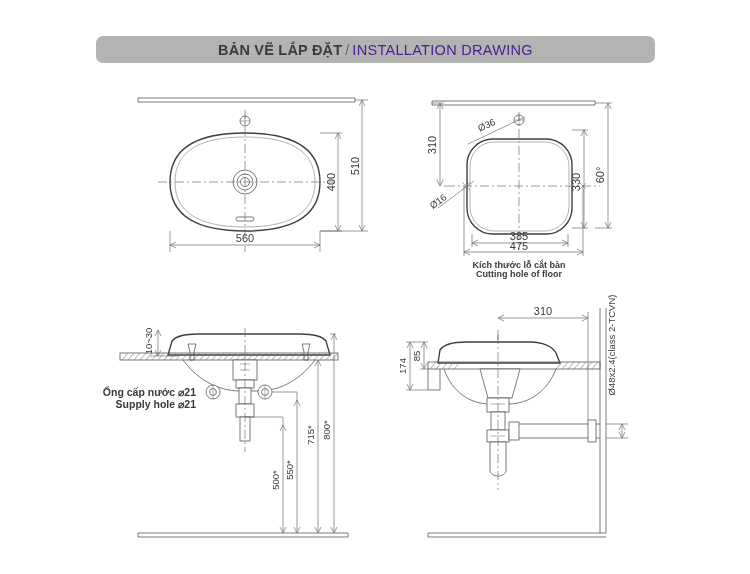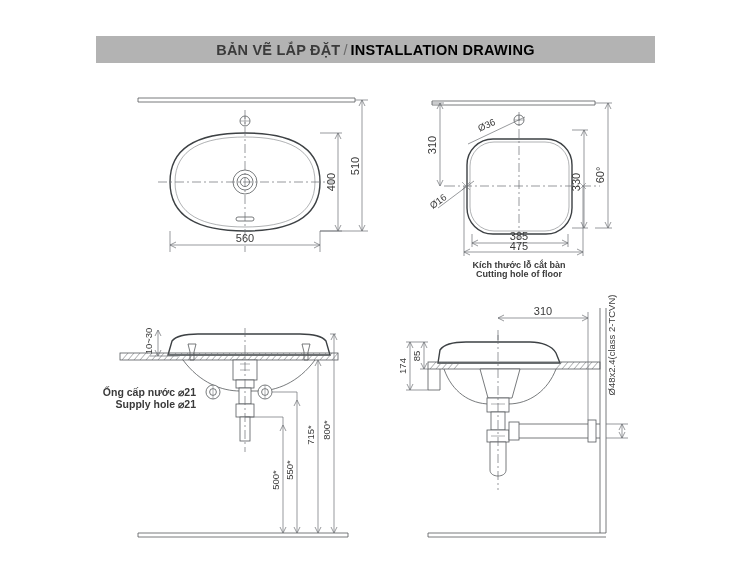--- a/index.html
+++ b/index.html
@@ -25,37 +25,37 @@
     position: absolute;
     left: 96px;
     top: 36px;
     width: 559px;
     height: 27px;
     background: #b3b3b3;
     display: flex;
     align-items: center;
     justify-content: center;
     white-space: pre;
+    border-radius: 7px;
   }
   .header-vi {
     font-size: 14.5px;
     font-weight: bold;
     color: #3b3b3b;
     letter-spacing: 0.2px;
   }
   .header-sep {
     font-size: 14.5px;
     color: #6a6a6a;
     padding: 0 3px;
   }
   .header-en {
     font-size: 14.5px;
-    color: #000000;
+    color: #4c1d95;
     letter-spacing: 0.3px;
-    font-weight: bold;
   }
   
   svg.dwg {
     position: absolute;
     left: 0;
     top: 0;
     width: 750px;
     height: 574px;
   }
   text {

